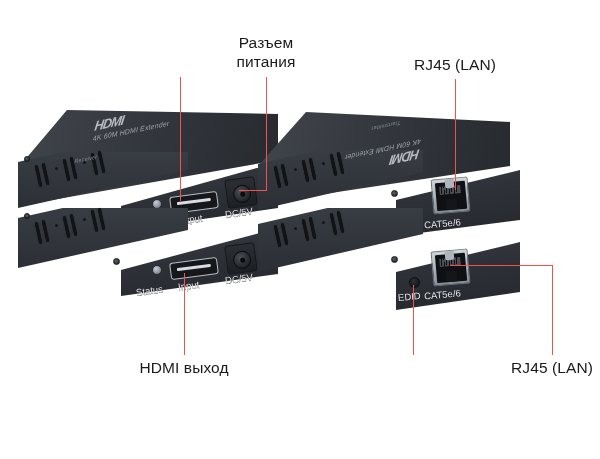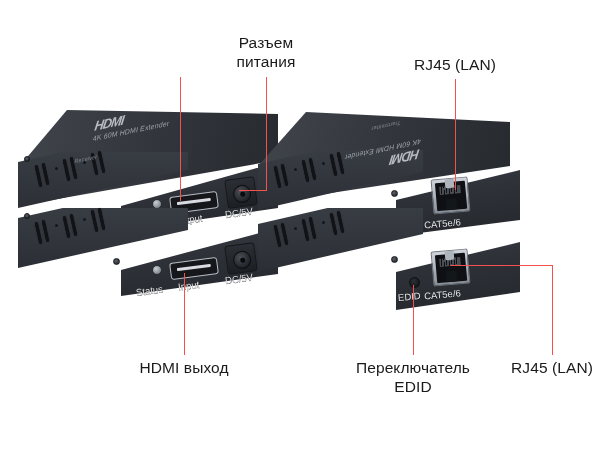--- a/index.html
+++ b/index.html
@@ -396,18 +396,16 @@
   <div class="lead-v" style="left:552px; top:265px; height:90px;"></div>
 
 
   <div class="anno" style="left:206px; top:33px; width:120px;">Разъем
 питания</div>
 
   <div class="anno" style="left:385px; top:55px; width:140px;">RJ45 (LAN)</div>
 
   <div class="anno" style="left:104px; top:358px; width:160px;">HDMI выход</div>
 
-  <div class="anno" style="left:333px; top:358px; width:160px;">Переключатель
-EDID</div>
 
   <div class="anno" style="left:482px; top:358px; width:140px;">RJ45 (LAN)</div>
 
 </div>
 
 </body></html>

